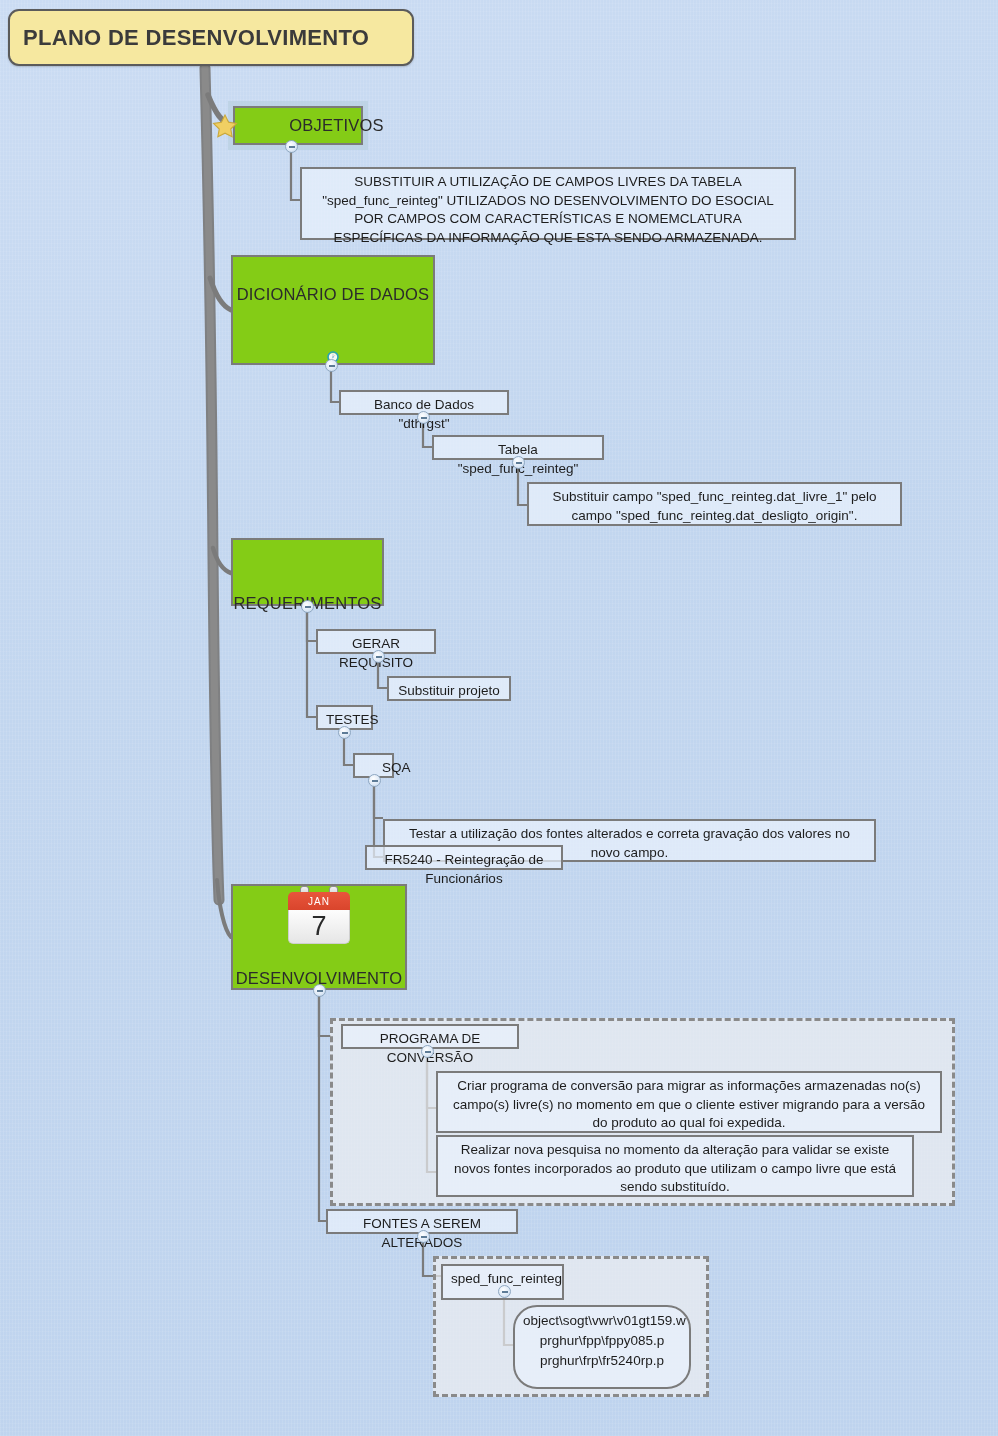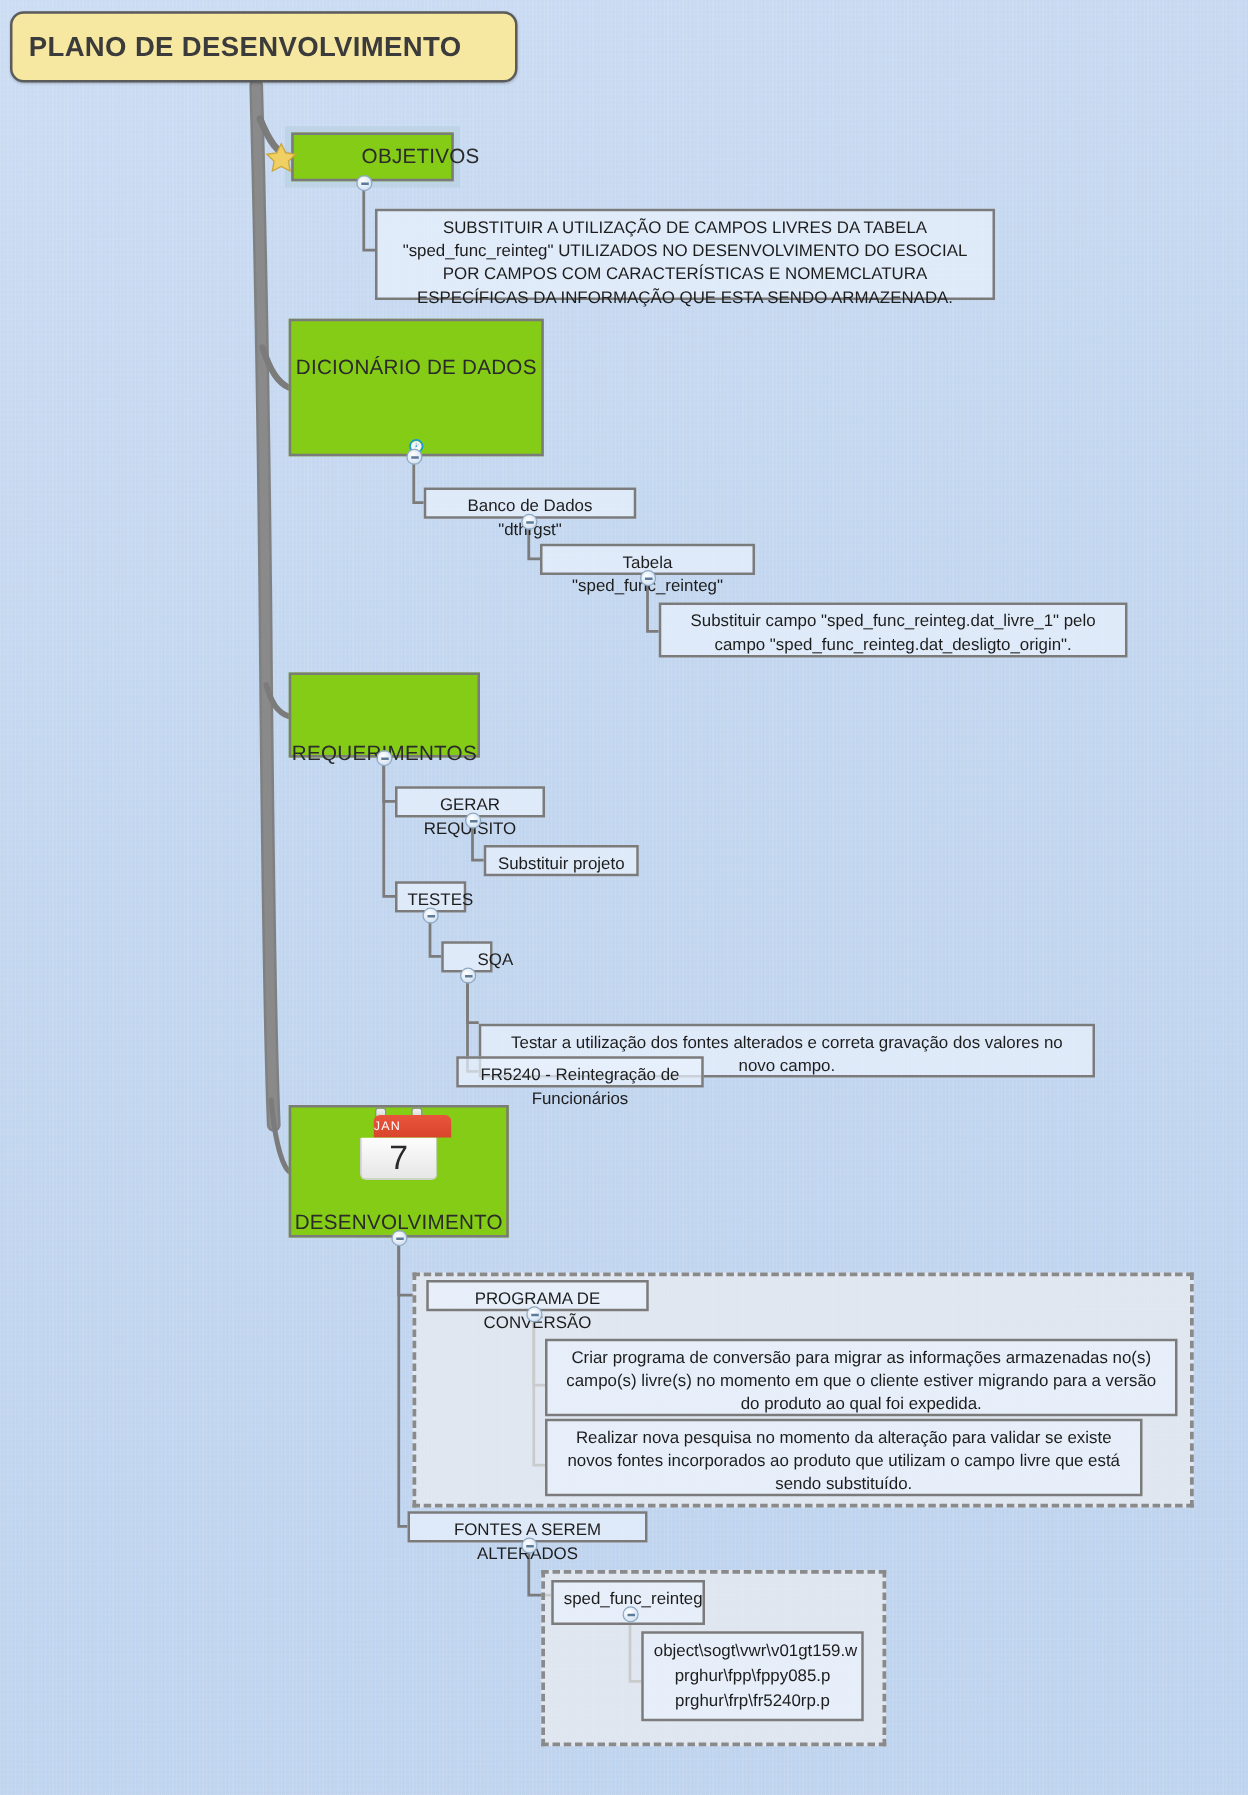--- a/index.html
+++ b/index.html
@@ -100,23 +100,22 @@
 
   
   .cal-icon {
     width: 62px; height: 60px;
     position: relative;
   }
   .cal-top {
     position:absolute; left:0; top:6px; width:62px; height:18px;
     background: linear-gradient(180deg,#e8553c 0%, #d9452c 100%);
     border-radius: 5px 5px 0 0;
-    color:#fff; font-size:10px; line-height:20px;
+    color:#fff; font-size:10px; text-align:center; line-height:20px;
     letter-spacing:1px;
-    margin-left:11px;
   }
   .cal-body {
     position:absolute; left:0; top:24px; width:62px; height:34px;
     background: linear-gradient(180deg,#fdfdfd 0%, #e6e6e6 100%);
     border-radius: 0 0 5px 5px;
     border:1px solid #cfcfcf; border-top:none;
     box-sizing:border-box;
     color:#2a2a2a; font-size:27px; text-align:center; line-height:32px;
   }
   .cal-ring {
@@ -289,17 +288,17 @@
   <div class="node" style="left:436px; top:1135px; width:478px; height:62px;">Realizar nova pesquisa no momento da alteração para validar se existe novos fontes incorporados ao produto que utilizam o campo livre que está sendo substituído.</div>
 
   <div class="node" style="left:326px; top:1209px; width:192px; height:25px;">FONTES A SEREM ALTERADOS</div>
   <div class="toggle" style="left:417px; top:1230px;"></div>
 
   <div class="boundary" style="left:433px; top:1256px; width:276px; height:141px;"></div>
 
   <div class="node" style="left:441px; top:1264px; width:123px; height:36px;">sped_func_reinteg</div>
   <div class="toggle" style="left:498px; top:1285px;"></div>
 
-  <div class="node" style="left:513px; top:1305px; width:178px; height:72px; line-height:20px;">object\sogt\vwr\v01gt159.w
+  <div class="node" style="left:513px; top:1305px; width:178px; height:84px; line-height:20px;border-radius:24px;">object\sogt\vwr\v01gt159.w
 prghur\fpp\fppy085.p
 prghur\frp\fr5240rp.p</div>
 
 </div>
 
 </body></html>

